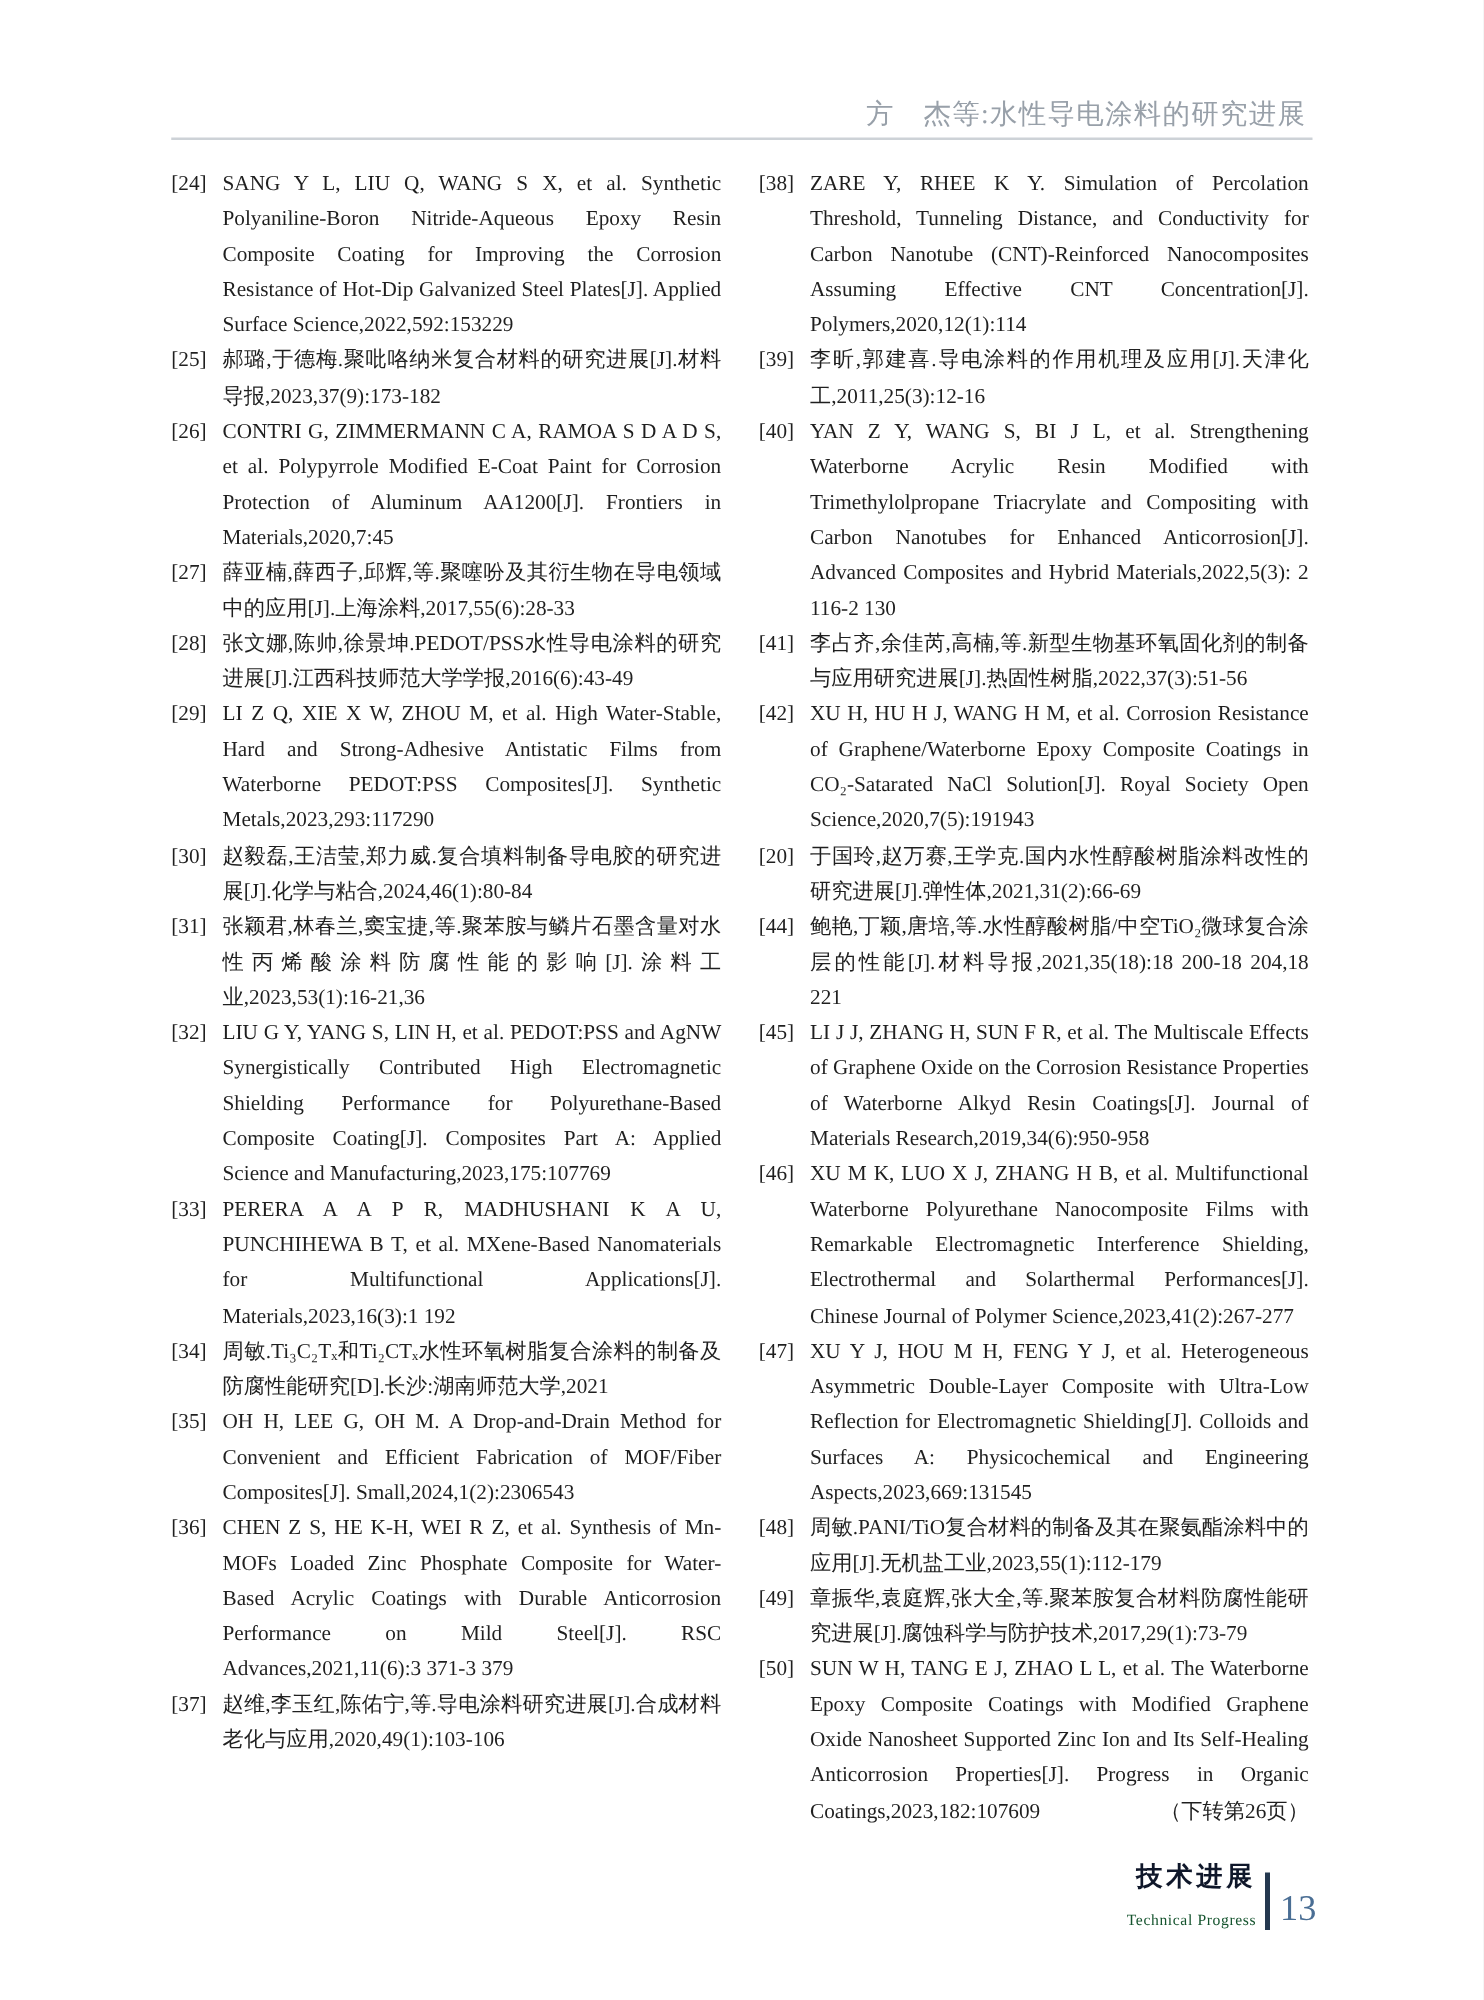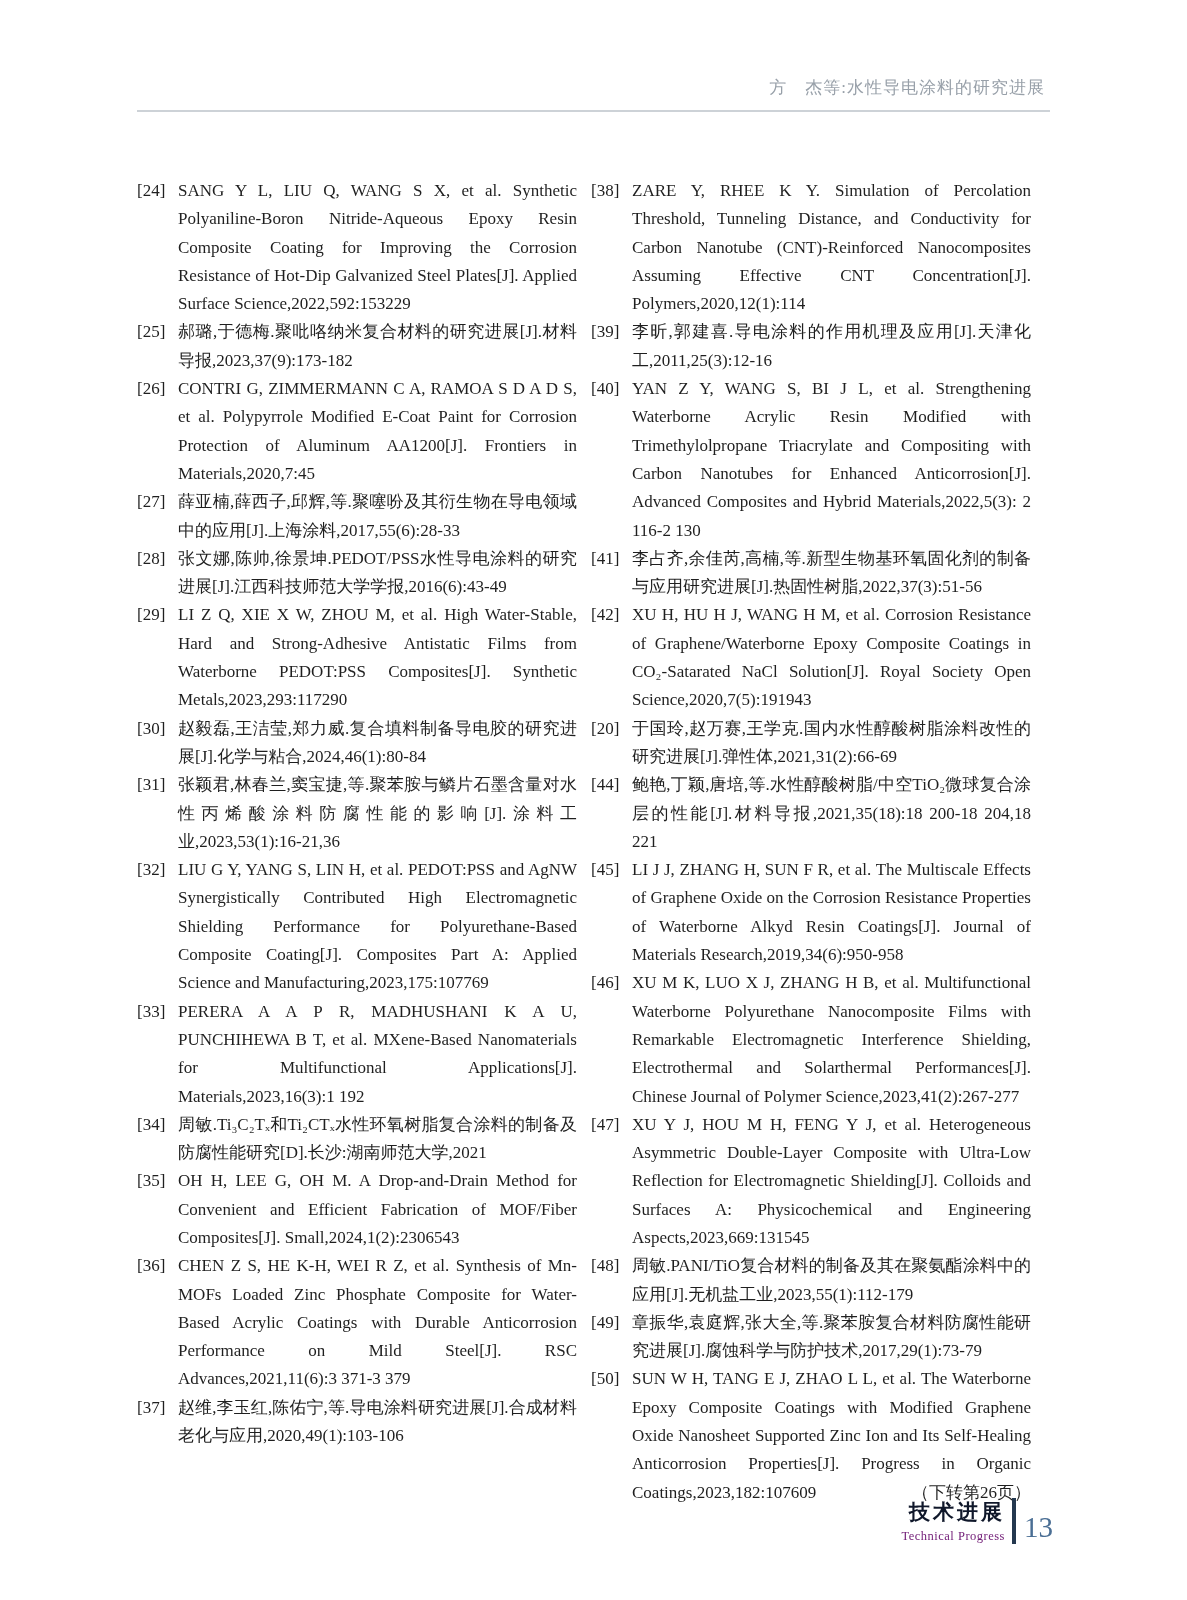--- a/index.html
+++ b/index.html
@@ -3,51 +3,51 @@
 <meta charset="utf-8">
 <style>
   html,body { margin:0; padding:0; background:#e8e8e8; }
   .page {
     width:1187px; height:1600px; position:relative; background:#ffffff;
     font-family:"Liberation Serif","DejaVu Serif",serif; color:#1f1f1f;
     overflow:hidden; margin:0 auto;
   }
   .running-head {
     position:absolute; top:76px; right:142px;
-    font-size:17px; color:#98a0a9; letter-spacing:1px;
+    font-size:22px; color:#98a0a9; letter-spacing:1px;
     font-family:"Liberation Serif","DejaVu Serif",serif;
   }
   .head-rule {
     position:absolute; top:110px; left:137px; width:913px; height:0;
     border-top:2px solid #cdd2d7;
   }
   .columns {
     position:absolute; top:133px; left:137px; width:910px;
-    display:flex; gap:14px;margin-top:44px;
+    display:flex; gap:30px;
   }
   .col { width:440px; }
   .ref {
     position:relative; padding-left:41px;
     text-align:justify; font-size:17px; line-height:28.3px;
   }
   .ref-num { position:absolute; left:0; top:0; }
   .ref-note { position:absolute; right:0; bottom:0; }
   .footer {
     position:absolute; right:134px; bottom:56px;
     display:flex; align-items:flex-end;
   }
   .footer-labels { text-align:right; margin-right:7px; }
   .footer-cn {
     font-family:"Liberation Sans","DejaVu Sans",sans-serif;
     font-weight:bold; font-size:21px; letter-spacing:3px;
     color:#0f172a; line-height:1.1;
   }
   .footer-en {
-    font-size:12.5px; color:#701a75; letter-spacing:0.5px;
-    line-height:1.2; margin-top:6px;
+    font-size:12.5px; color:#14532d; letter-spacing:0.5px;
+    line-height:1.2; margin-top:16px;
     font-family:"Liberation Serif","DejaVu Serif",serif;
   }
   .footer-bar { width:4px; height:46px; background:#24384f; margin-right:8px; }
   .footer-page {
     font-size:29px; color:#4a6e94; line-height:1; padding-bottom:2px;
     font-family:"Liberation Serif","DejaVu Serif",serif;
     text-align:right;
   }
 </style>
 </head>

